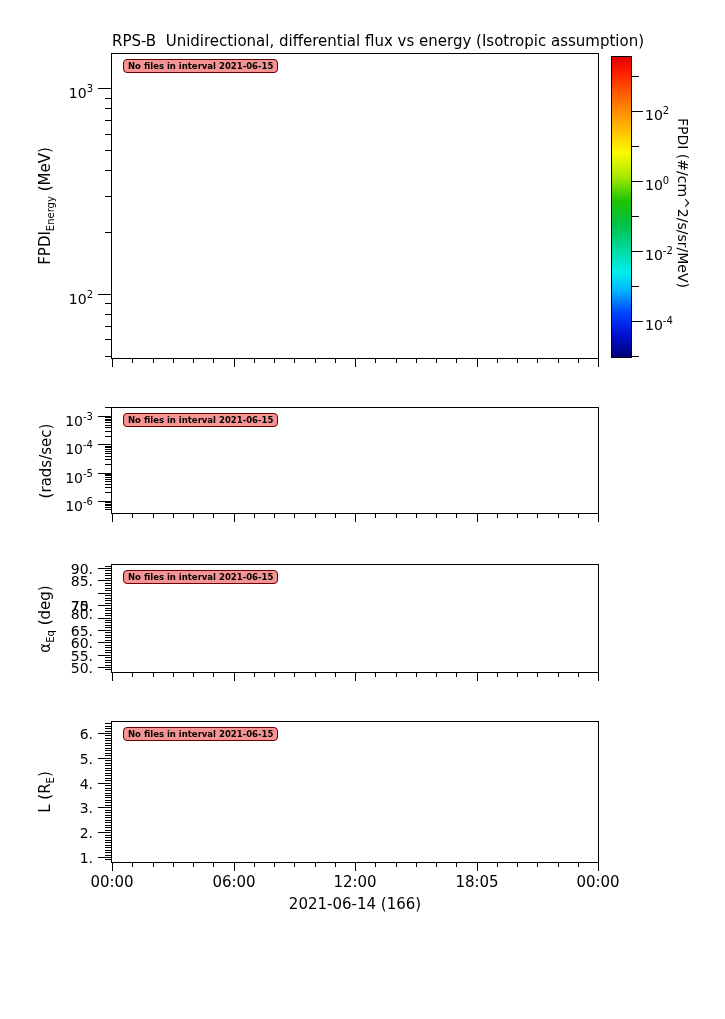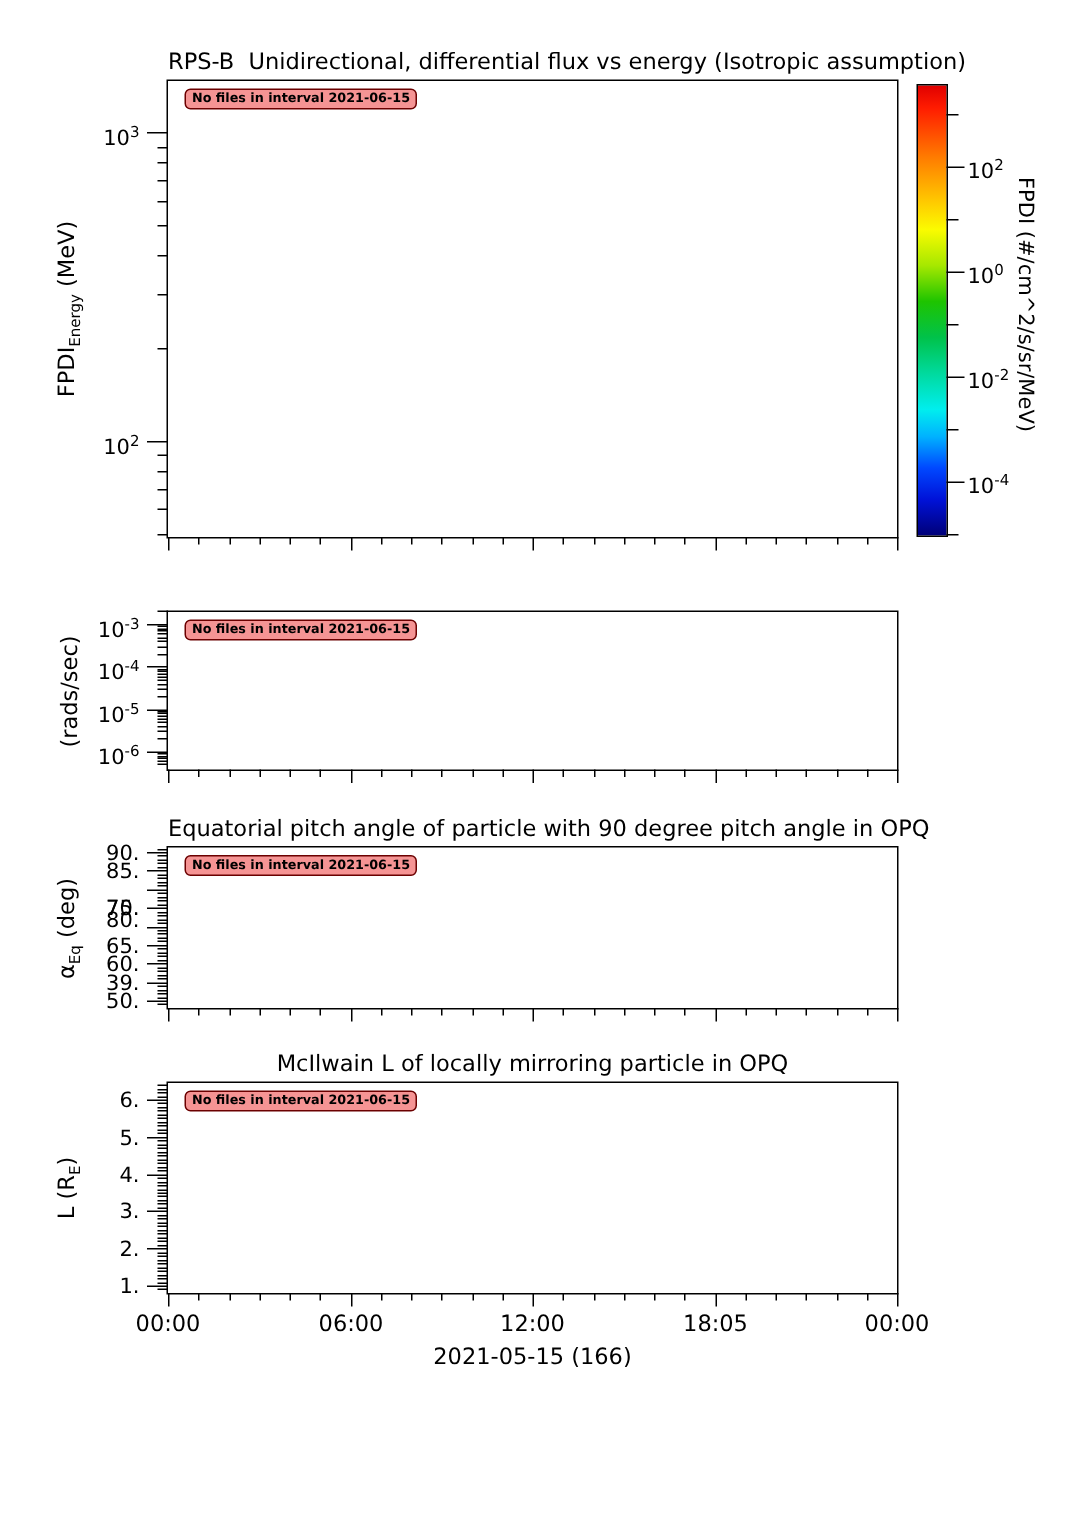--- a/index.html
+++ b/index.html
@@ -129,39 +129,38 @@
     <div class="abs tick" style="left: 396px; top: 513px; width: 1px; height: 5px;"></div>
     <div class="abs tick" style="left: 416px; top: 513px; width: 1px; height: 5px;"></div>
     <div class="abs tick" style="left: 436px; top: 513px; width: 1px; height: 5px;"></div>
     <div class="abs tick" style="left: 456px; top: 513px; width: 1px; height: 5px;"></div>
     <div class="abs tick" style="left: 497px; top: 513px; width: 1px; height: 5px;"></div>
     <div class="abs tick" style="left: 517px; top: 513px; width: 1px; height: 5px;"></div>
     <div class="abs tick" style="left: 537px; top: 513px; width: 1px; height: 5px;"></div>
     <div class="abs tick" style="left: 558px; top: 513px; width: 1px; height: 5px;"></div>
     <div class="abs tick" style="left: 578px; top: 513px; width: 1px; height: 5px;"></div>
     <div class="abs badge" style="left: 123px; top: 413px; background: rgb(245, 148, 148); border-color: rgb(107, 0, 0); color: rgb(0, 0, 0);">No files in interval 2021-06-15</div>
-    <div class="abs title" style="left: 112px; top: 543px; width: 486px;">Equatorial pitch angle of particle with 90 degree pitch angle in OPQ</div>
     <div class="abs panel" style="left: 111px; top: 564px; width: 486px; height: 107px;"></div>
     <div class="abs rot" style="left: 46px; top: 619px; transform: translate(-50%, -50%) rotate(-90deg);">α<sub>Eq</sub> (deg)</div>
     <div class="abs tick" style="left: 98px; top: 568px; width: 14px; height: 1px;"></div>
     <div class="abs ylab" style="left: 0px; width: 93px; top: 561px;">90.</div>
     <div class="abs tick" style="left: 98px; top: 580px; width: 14px; height: 1px;"></div>
     <div class="abs ylab" style="left: 0px; width: 93px; top: 573px;">85.</div>
     <div class="abs tick" style="left: 98px; top: 593px; width: 14px; height: 1px;"></div>
     <div class="abs ylab" style="left: 0px; width: 93px; top: 606px;">80.</div>
     <div class="abs tick" style="left: 98px; top: 605px; width: 14px; height: 1px;"></div>
     <div class="abs ylab" style="left: 0px; width: 93px; top: 598px;">75.</div>
     <div class="abs tick" style="left: 98px; top: 618px; width: 14px; height: 1px;"></div>
     <div class="abs ylab" style="left: 0px; width: 93px; top: 598px;">70.</div>
     <div class="abs tick" style="left: 98px; top: 630px; width: 14px; height: 1px;"></div>
     <div class="abs ylab" style="left: 0px; width: 93px; top: 623px;">65.</div>
     <div class="abs tick" style="left: 98px; top: 642px; width: 14px; height: 1px;"></div>
     <div class="abs ylab" style="left: 0px; width: 93px; top: 635px;">60.</div>
     <div class="abs tick" style="left: 98px; top: 655px; width: 14px; height: 1px;"></div>
-    <div class="abs ylab" style="left: 0px; width: 93px; top: 648px;">39.</div>
+    <div class="abs ylab" style="left: 0px; width: 93px; top: 648px;">55.</div>
     <div class="abs tick" style="left: 98px; top: 667px; width: 14px; height: 1px;"></div>
     <div class="abs ylab" style="left: 0px; width: 93px; top: 660px;">50.</div>
     <div class="abs tick" style="left: 105px; top: 669px; width: 7px; height: 1px;"></div>
     <div class="abs tick" style="left: 105px; top: 665px; width: 7px; height: 1px;"></div>
     <div class="abs tick" style="left: 105px; top: 662px; width: 7px; height: 1px;"></div>
     <div class="abs tick" style="left: 105px; top: 660px; width: 7px; height: 1px;"></div>
     <div class="abs tick" style="left: 105px; top: 657px; width: 7px; height: 1px;"></div>
     <div class="abs tick" style="left: 105px; top: 652px; width: 7px; height: 1px;"></div>
     <div class="abs tick" style="left: 105px; top: 650px; width: 7px; height: 1px;"></div>
     <div class="abs tick" style="left: 105px; top: 647px; width: 7px; height: 1px;"></div>
@@ -210,21 +209,20 @@
     <div class="abs tick" style="left: 396px; top: 672px; width: 1px; height: 5px;"></div>
     <div class="abs tick" style="left: 416px; top: 672px; width: 1px; height: 5px;"></div>
     <div class="abs tick" style="left: 436px; top: 672px; width: 1px; height: 5px;"></div>
     <div class="abs tick" style="left: 456px; top: 672px; width: 1px; height: 5px;"></div>
     <div class="abs tick" style="left: 497px; top: 672px; width: 1px; height: 5px;"></div>
     <div class="abs tick" style="left: 517px; top: 672px; width: 1px; height: 5px;"></div>
     <div class="abs tick" style="left: 537px; top: 672px; width: 1px; height: 5px;"></div>
     <div class="abs tick" style="left: 558px; top: 672px; width: 1px; height: 5px;"></div>
     <div class="abs tick" style="left: 578px; top: 672px; width: 1px; height: 5px;"></div>
     <div class="abs badge" style="left: 123px; top: 570px; background: rgb(245, 148, 148); border-color: rgb(107, 0, 0); color: rgb(0, 0, 0);">No files in interval 2021-06-15</div>
-    <div class="abs title" style="left: 112px; top: 700px; width: 486px;">McIlwain L of locally mirroring particle in OPQ</div>
     <div class="abs panel" style="left: 111px; top: 721px; width: 486px; height: 140px;"></div>
     <div class="abs rot" style="left: 46px; top: 792px; transform: translate(-50%, -50%) rotate(-90deg);">L (R<sub>E</sub>)</div>
     <div class="abs tick" style="left: 98px; top: 733px; width: 14px; height: 1px;"></div>
     <div class="abs ylab" style="left: 0px; width: 93px; top: 726px;">6.</div>
     <div class="abs tick" style="left: 98px; top: 758px; width: 14px; height: 1px;"></div>
     <div class="abs ylab" style="left: 0px; width: 93px; top: 751px;">5.</div>
     <div class="abs tick" style="left: 98px; top: 783px; width: 14px; height: 1px;"></div>
     <div class="abs ylab" style="left: 0px; width: 93px; top: 776px;">4.</div>
     <div class="abs tick" style="left: 98px; top: 807px; width: 14px; height: 1px;"></div>
     <div class="abs ylab" style="left: 0px; width: 93px; top: 800px;">3.</div>
@@ -305,21 +303,21 @@
     <div class="abs tick" style="left: 375px; top: 862px; width: 1px; height: 5px;"></div>
     <div class="abs tick" style="left: 396px; top: 862px; width: 1px; height: 5px;"></div>
     <div class="abs tick" style="left: 416px; top: 862px; width: 1px; height: 5px;"></div>
     <div class="abs tick" style="left: 436px; top: 862px; width: 1px; height: 5px;"></div>
     <div class="abs tick" style="left: 456px; top: 862px; width: 1px; height: 5px;"></div>
     <div class="abs tick" style="left: 497px; top: 862px; width: 1px; height: 5px;"></div>
     <div class="abs tick" style="left: 517px; top: 862px; width: 1px; height: 5px;"></div>
     <div class="abs tick" style="left: 537px; top: 862px; width: 1px; height: 5px;"></div>
     <div class="abs tick" style="left: 558px; top: 862px; width: 1px; height: 5px;"></div>
     <div class="abs tick" style="left: 578px; top: 862px; width: 1px; height: 5px;"></div>
-    <div class="abs datelab" style="left: 255px; top: 896px; width: 200px;">2021-05-15 (166)</div>
+    <div class="abs datelab" style="left: 255px; top: 896px; width: 200px;">2021-06-14 (166)</div>
     <div class="abs badge" style="left: 123px; top: 727px; background: rgb(245, 148, 148); border-color: rgb(107, 0, 0); color: rgb(0, 0, 0);">No files in interval 2021-06-15</div>
     <div class="abs cbgrad" style="left: 611px; top: 56px; width: 19px; height: 300px; background: linear-gradient(rgb(224, 0, 0) 0%, rgb(255, 28, 0) 5%, rgb(255, 124, 0) 16%, rgb(255, 195, 0) 25%, rgb(251, 251, 0) 32%, rgb(166, 232, 0) 40%, rgb(30, 196, 0) 48%, rgb(0, 194, 74) 56%, rgb(0, 218, 158) 64%, rgb(0, 238, 238) 72%, rgb(0, 178, 255) 78%, rgb(0, 72, 255) 85%, rgb(0, 18, 216) 92%, rgb(0, 0, 120) 100%);"></div>
     <div class="abs tick" style="left: 631px; top: 76px; width: 8px; height: 1px;"></div>
     <div class="abs tick" style="left: 631px; top: 111px; width: 12px; height: 1px;"></div>
     <div class="abs cblab" style="left: 645px; top: 103px;">10<sup>2</sup></div>
     <div class="abs tick" style="left: 631px; top: 146px; width: 8px; height: 1px;"></div>
     <div class="abs tick" style="left: 631px; top: 181px; width: 12px; height: 1px;"></div>
     <div class="abs cblab" style="left: 645px; top: 173px;">10<sup>0</sup></div>
     <div class="abs tick" style="left: 631px; top: 216px; width: 8px; height: 1px;"></div>
     <div class="abs tick" style="left: 631px; top: 251px; width: 12px; height: 1px;"></div>

